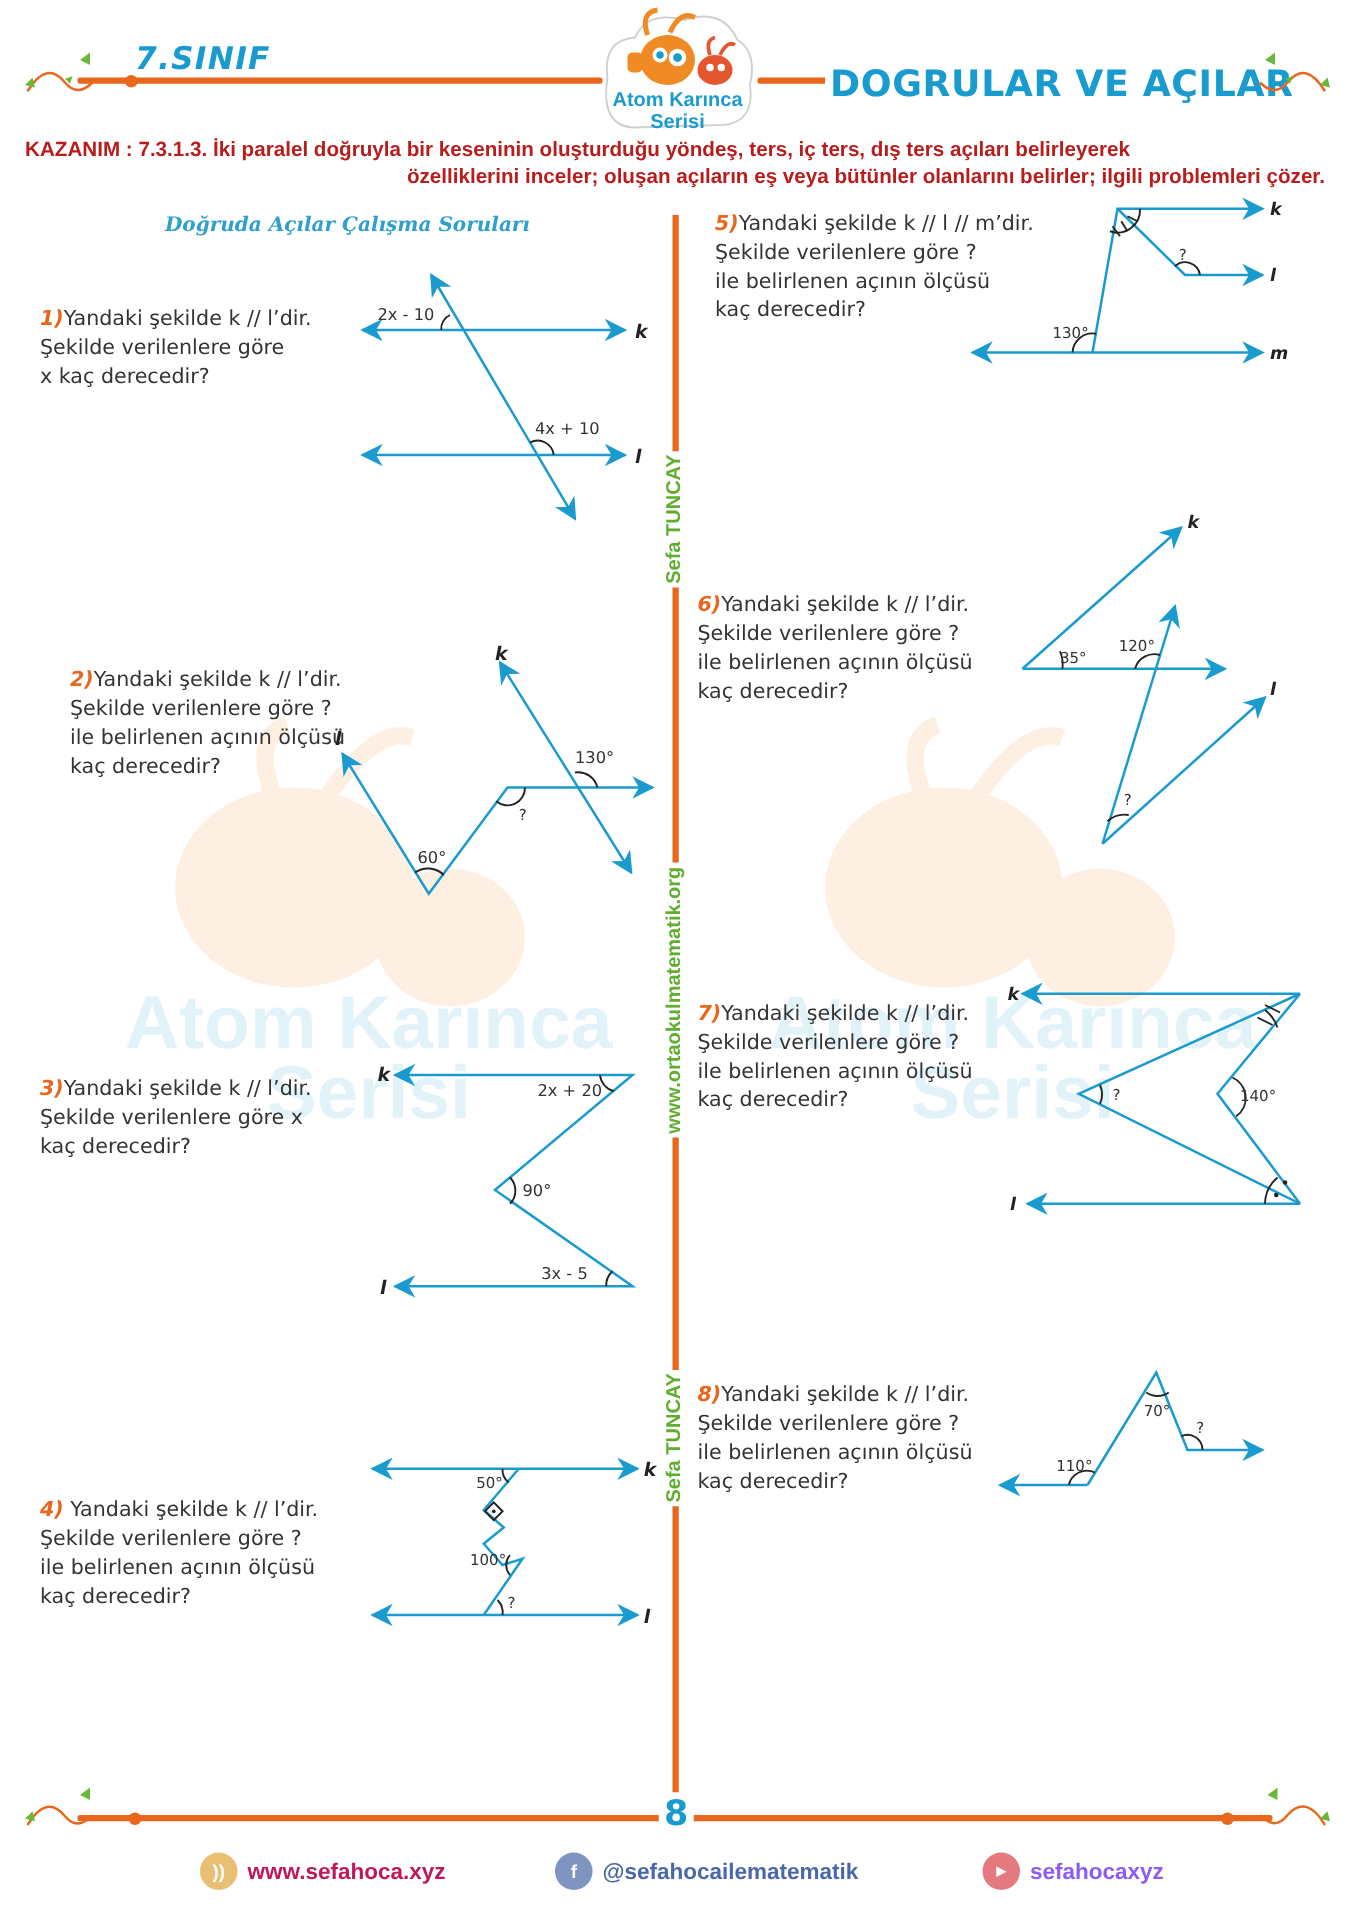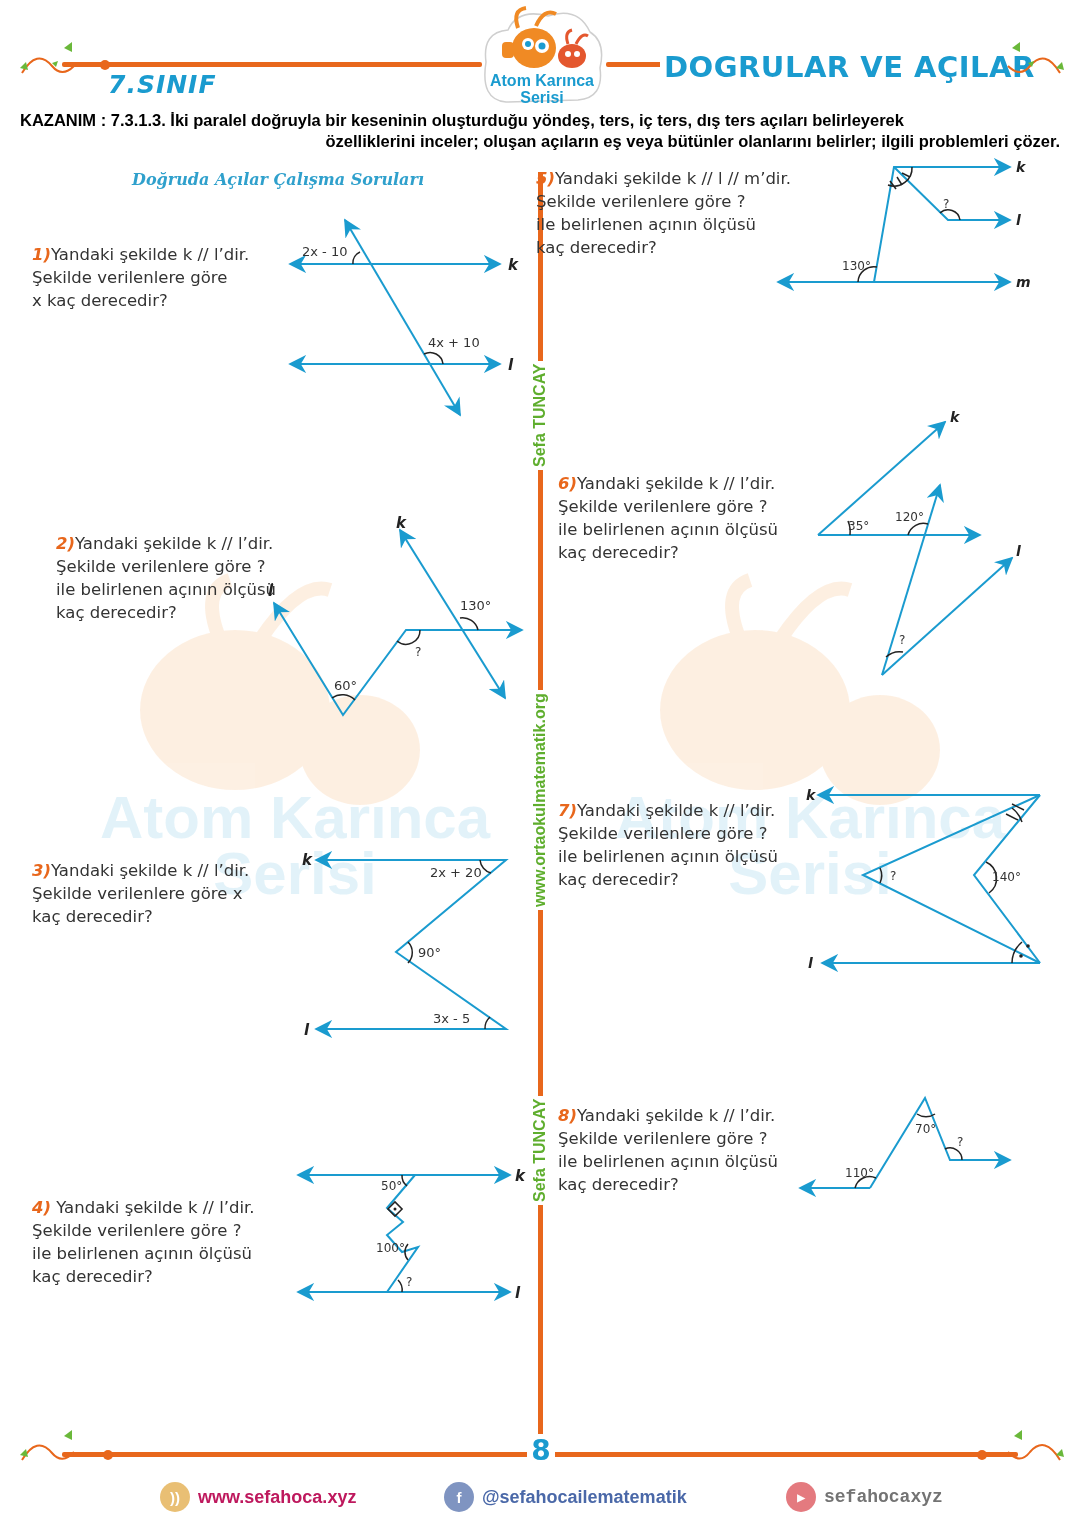--- a/index.html
+++ b/index.html
@@ -8,38 +8,38 @@
     background: #ffffff;
     font-family: "DejaVu Sans", sans-serif;
     color: #333;
   }
   
   .hdr-line { position: absolute; height: 5px; background: #e8671c; border-radius: 2px; }
   .hdr-dot { position: absolute; width: 10px; height: 10px; border-radius: 50%; background: #e8671c; }
   .grade {
     position: absolute; left: 108px; top: 32px;
     font-family: "DejaVu Sans", sans-serif; font-weight: bold; font-size: 25px;
-    color: #1a9bcf; letter-spacing: 1px; font-style: italic; margin-top: 38px;
+    color: #1a9bcf; letter-spacing: 1px; font-style: italic;
   }
   .unit-title {
     position: absolute; left: 660px; top: 50px;
     font-family: "DejaVu Sans", sans-serif; font-weight: bold; font-size: 29px;
     color: #1a9bcf; letter-spacing: 0.5px;
   }
   .logo-box {
     position: absolute; left: 478px; top: 2px; width: 128px; height: 104px;
   }
   .logo-text {
     position: absolute; left: 0; width: 128px; text-align: center;
     font-family: "Liberation Sans", sans-serif; font-weight: bold; color: #1a9bcf;
   }
   .kazanim {
     position: absolute; left: 20px; top: 110px; width: 1040px;
     font-family: "Liberation Sans", sans-serif; font-weight: bold; font-size: 16.5px;
-    color: #000000; line-height: 21px;
+    color: #b91c1c; line-height: 21px;
   }
   .section-title {
     position: absolute; left: 132px; top: 170px;
     font-family: "DejaVu Serif", serif; font-style: italic; font-weight: bold;
     font-size: 16px; color: #2fa0cc;
   }
   .vline { position: absolute; left: 538px; width: 5px; background: #e8671c; }
   .vtext {
     position: absolute; transform: rotate(-90deg); transform-origin: left top;
     font-family: "Liberation Sans", sans-serif; font-weight: bold; color: #5fae2e;
@@ -236,21 +236,21 @@
     <path d="M108 120 A14 14 0 0 1 112 132"></path>
   </g>
   <circle cx="105" cy="49" r="1.5" fill="#222"></circle>
   <text x="91" y="30" font-size="12" fill="#333">50°</text>
   <text x="86" y="92" font-size="12" fill="#333">100°</text>
   <text x="116" y="126" font-size="12" fill="#333">?</text>
   <text x="225" y="21" font-size="15" font-style="italic" font-weight="bold" font-family="DejaVu Serif, serif" fill="#222">k</text>
   <text x="225" y="138" font-size="15" font-style="italic" font-weight="bold" font-family="DejaVu Serif, serif" fill="#222">l</text>
 </svg>
 
-<div class="q" style="left:536px; top:167px;">
+<div class="q" style="left:572px; top:167px;">
   <div><span class="num">5)</span><span>Yandaki şekilde k // l // m’dir.</span></div>
   <div>Şekilde verilenlere göre ?</div>
   <div>ile belirlenen açının ölçüsü</div>
   <div>kaç derecedir?</div>
 </div>
 <svg class="fig" width="290" height="140" style="left:770px; top:155px;">
   <g stroke="#1a9bcf" stroke-width="2" fill="none">
     <polyline points="104,127 124,12 240,12" marker-end="url(#ah)"></polyline>
     <polyline points="124,12 178,65 240,65" marker-end="url(#ah)"></polyline>
     <line x1="8" y1="127" x2="240" y2="127" marker-start="url(#ah)" marker-end="url(#ah)"></line>
@@ -363,14 +363,14 @@
 <div class="foot-item" style="left:160px;">
   <div class="foot-icon" style="background:#e0a53a;">))</div>
   <span class="foot-text" style="color:#be185d;">www.sefahoca.xyz</span>
 </div>
 <div class="foot-item" style="left:444px;">
   <div class="foot-icon" style="background:#4a68a8;">f</div>
   <span class="foot-text" style="color:#4a68a8;">@sefahocailematematik</span>
 </div>
 <div class="foot-item" style="left:786px;">
   <div class="foot-icon" style="background:#d9434a; font-size:10px;">▶</div>
-  <span class="foot-text" style="color:#737373;font-family:Liberation Mono, monospace;">sefahocaxyz</span>
+  <span class="foot-text" style="color:#8b5cf6;">sefahocaxyz</span>
 </div>
 
 </body></html>

